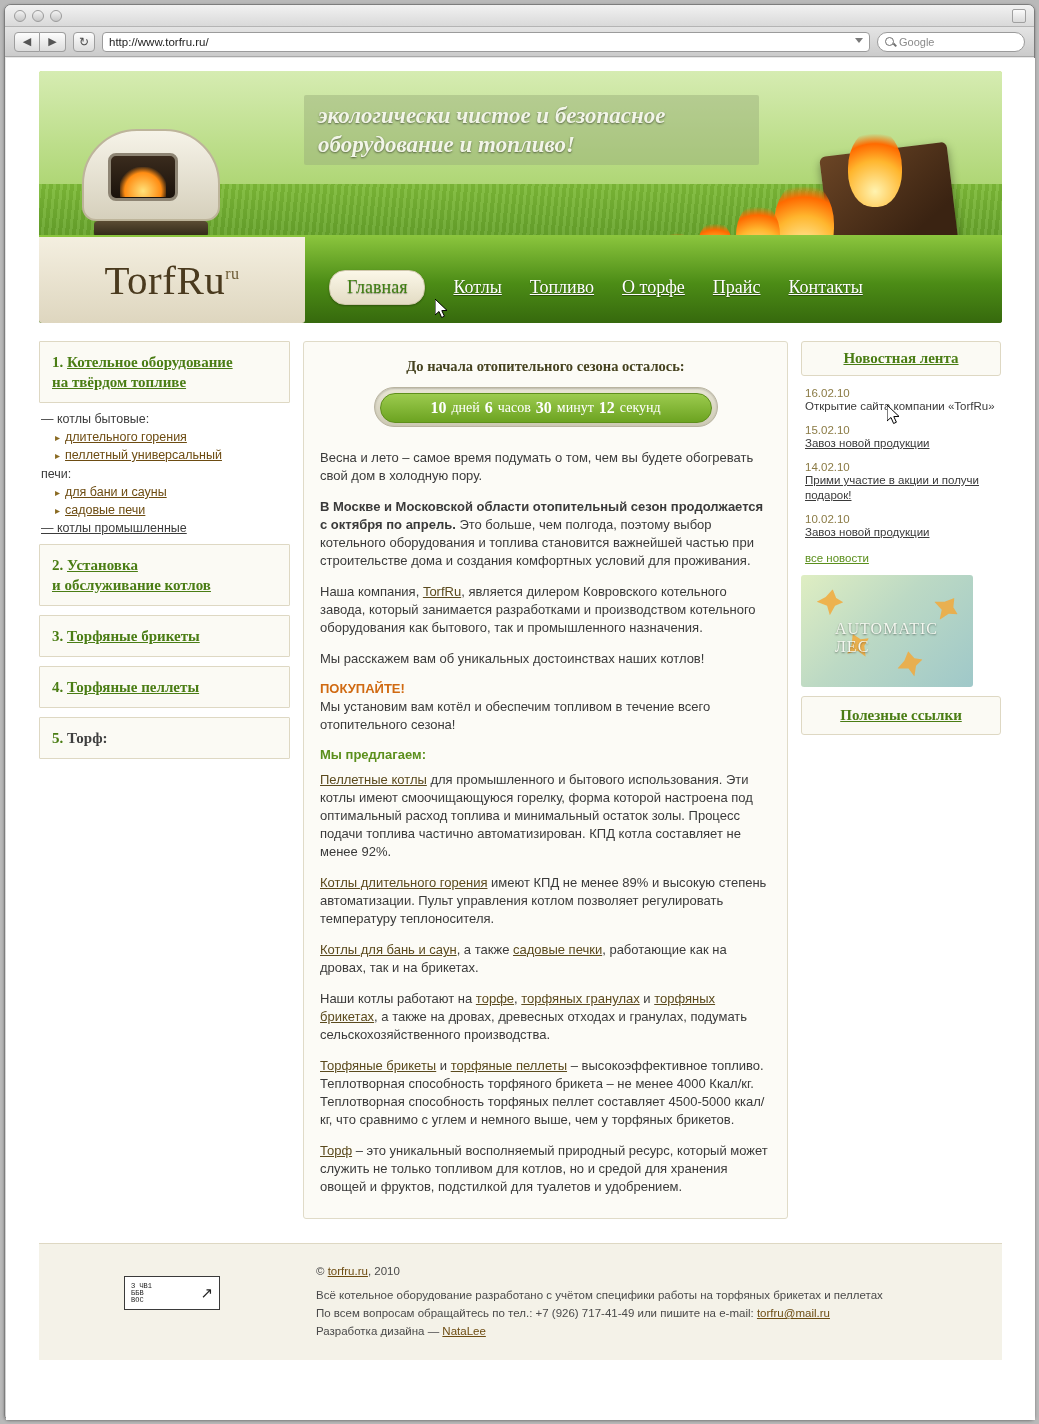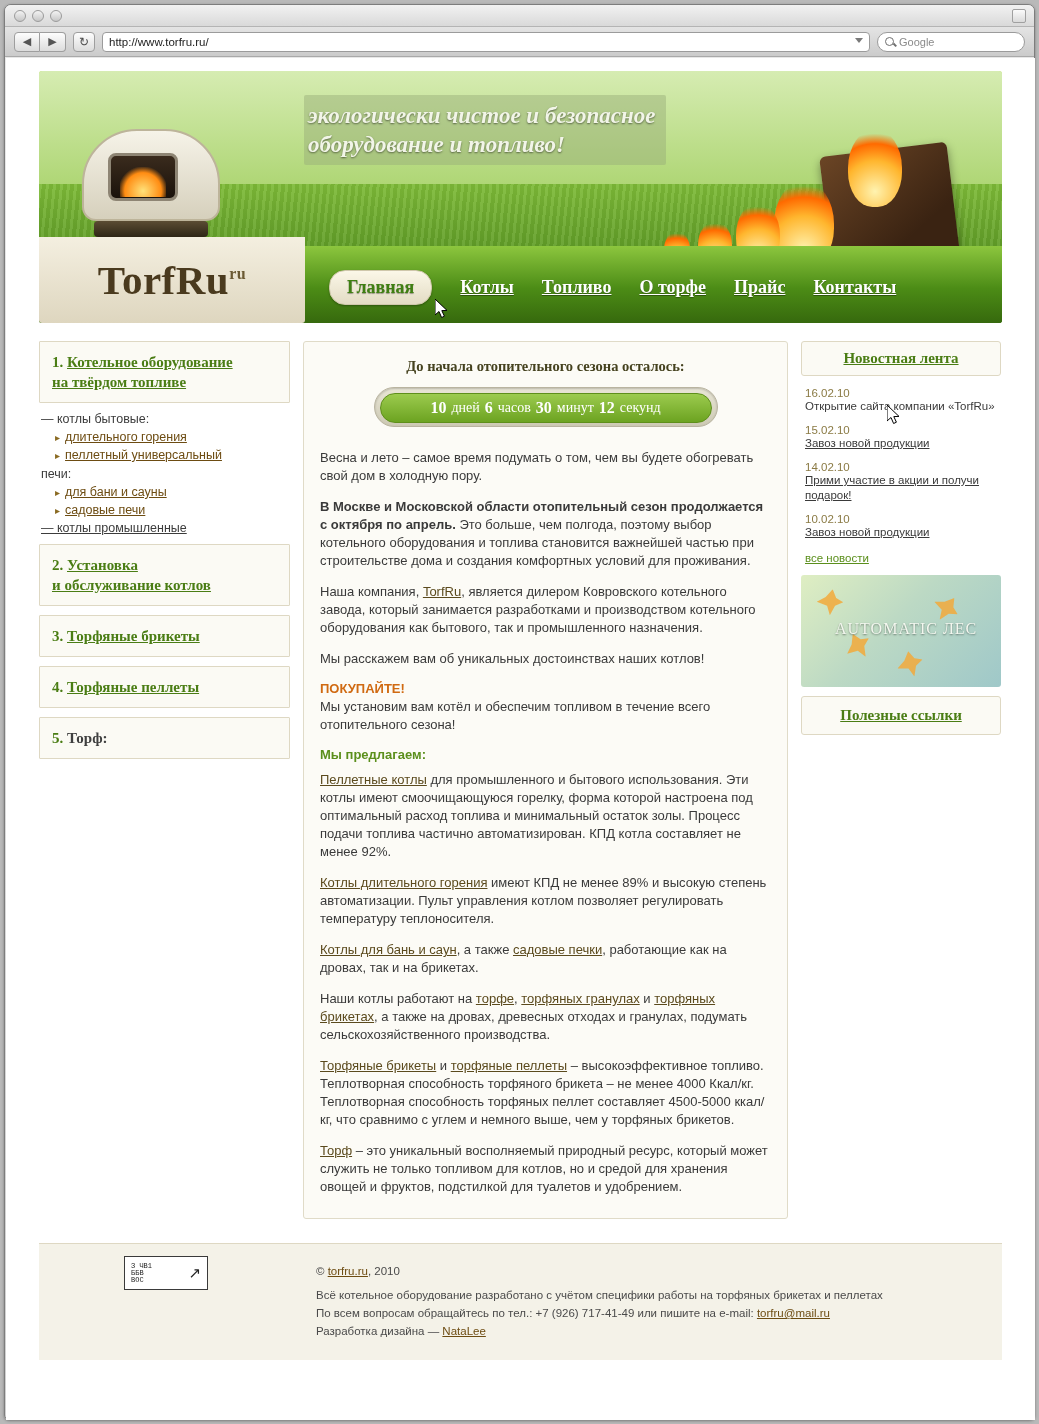--- a/index.html
+++ b/index.html
@@ -58,22 +58,22 @@
   
   .hero { position:relative; margin:13px 33px 0 33px; width:963px; height:252px;
     background:linear-gradient(#bfe06a,#8ec23d 45%,#6fae2c 60%, #4d8a1b);
     border-radius:3px; overflow:hidden; }
   .sky { position:absolute; left:0; top:0; width:100%; height:52%;
     background:linear-gradient(#d6ecb2,#a9d36c); }
   .grass { position:absolute; left:0; top:45%; width:100%; height:55%;
     background:linear-gradient(#7ebb38,#3f7c15); }
   .grass:before { content:""; position:absolute; left:0; top:0; width:100%; height:100%;
     background:repeating-linear-gradient(96deg, rgba(255,255,255,.07) 0 3px, rgba(0,0,0,.05) 3px 7px); }
-  .hero-slogan { position:absolute; left:265px; top:24px; width:362px;
-    background:rgba(150,170,120,.45); padding:6px 4px; border-radius:2px; }
+  .hero-slogan { position:absolute; left:265px; top:24px; width:455px;
+    background:rgba(150,170,120,.45); padding:6px 14px; border-radius:2px; }
   .hero-slogan span { display:block; font-family:"Liberation Serif", serif; font-style:italic;
     font-weight:bold; color:#f2f5e8; font-size:23px; line-height:29px; text-shadow:0 1px 2px rgba(0,0,0,.5); }
 
   .stove { position:absolute; left:25px; top:52px; width:170px; height:130px; }
   .stove-body { position:absolute; left:18px; top:6px; width:138px; height:92px;
     background:linear-gradient(#f6f3e8,#d6d0bc); border-radius:55px 55px 14px 14px;
     border:2px solid #bdb49a; }
   .stove-door { position:absolute; left:44px; top:30px; width:70px; height:48px;
     background:linear-gradient(#3a2b1d,#1a120b); border-radius:8px; border:3px solid #8e8574; }
   .stove-fire { position:absolute; left:56px; top:44px; width:46px; height:30px;
@@ -93,22 +93,22 @@
   .f4 { right:270px; top:150px; width:34px; height:48px; }
   .f5 { right:312px; top:160px; width:26px; height:38px; }
 
   .hero-icons { position:absolute; left:50%; transform:translateX(-50%); top:184px;
     display:flex; gap:16px; }
   .hicon { width:22px; height:22px; border-radius:50%; background:rgba(255,255,255,.28);
     border:1px solid rgba(255,255,255,.55); display:flex; align-items:center; justify-content:center;
     color:#f6ffe8; font-size:11px; }
 
   
-  .navbar { position:absolute; left:0; bottom:0; width:100%; height:77px;
-    background:linear-gradient(#8cc63e,#4c8c16 55%,#36690d);font-weight:bold; }
+  .navbar { position:absolute; left:0; bottom:0; width:100%; height:88px;
+    background:linear-gradient(#8cc63e,#4c8c16 55%,#36690d); }
   .logo-plate { position:absolute; left:0; bottom:0; width:266px; height:86px;
     background:linear-gradient(#f4efe0,#ded6bf); border-radius:0 0 3px 0;
     display:flex; align-items:center; justify-content:center; }
   .logo-text { font-family:"Liberation Serif", serif; font-size:41px; color:#4a3a1e;
     letter-spacing:.5px; }
   .logo-text sup { font-size:16px; color:#6b5a33; }
   .navmenu { position:absolute; left:290px; bottom:18px; display:flex; align-items:center; gap:28px; }
   .navitem { font-family:"Liberation Serif", serif; font-size:18px; color:#ffffff;
     text-decoration:underline; text-shadow:0 1px 1px rgba(0,0,0,.35); }
   .navitem.active { background:linear-gradient(#fbf7e8,#e3dcc4); color:#3f7f12; text-decoration:none;
@@ -176,31 +176,31 @@
     background:linear-gradient(#fbb03b,#ef7d16); border:1px solid #d97a14;
     color:#fff; font-family:"Liberation Serif", serif; font-size:14.5px; font-weight:bold;
     text-align:center; line-height:36px; text-shadow:0 1px 1px rgba(0,0,0,.3); }
   .rhead { text-align:center; font-family:"Liberation Serif", serif; font-size:15px; color:#4a7d14;
     text-decoration:underline; font-weight:bold; }
   .news-item { margin-bottom:10px; }
   .news-date { color:#8a7a44; font-size:11.5px; }
   .news-text { font-size:11.5px; line-height:15px; color:#3a3a3a; }
   .news-text a { color:#3a3a3a; text-decoration:underline; }
   .all-news a { font-size:11.5px; color:#5b8f1c; text-decoration:underline; }
-  .banner { width:200px; height:112px; border-radius:3px; margin-bottom:9px; position:relative;
+  .banner { width:172px; height:112px; border-radius:3px; margin-bottom:9px; position:relative;
     overflow:hidden; background:linear-gradient(135deg,#dfeec2,#bcd9c4 45%,#9fc8c9); }
   .leaf { position:absolute; width:26px; height:26px; background:#f2a93b;
     clip-path:polygon(50% 0,70% 30%,100% 40%,72% 60%,60% 100%,42% 66%,0 60%,30% 35%); opacity:.85; }
   .banner-text { position:absolute; left:34px; top:45px; font-family:"Liberation Serif", serif;
     font-size:16px; letter-spacing:1px; color:#f3f7ef; text-shadow:0 1px 2px rgba(0,0,0,.45); }
 
   
   .footer { margin:24px 33px 0; width:963px; border-top:1px solid #ded8c3; background:#f4f2e8;
     padding:18px 0 20px; position:relative; min-height:108px; }
-  .fcode { position:absolute; left:85px; top:12px; width:84px; height:34px; border:1px solid #3a3a3a;
+  .fcode { position:absolute; left:85px; top:32px; width:96px; height:34px; border:1px solid #3a3a3a;
     background:#fff; display:flex; align-items:center; justify-content:space-between; padding:0 6px; }
   .fcode .bits { font-family:"Liberation Mono", monospace; font-size:7px; line-height:7px; color:#222; }
   .fcode .arrow { font-size:15px; color:#222; }
   .ftext { margin-left:277px; font-size:11.5px; color:#4a4a4a; line-height:18px; }
   .ftext a { color:#6d4c12; text-decoration:underline; }
 </style>
 </head>
 <body>
 
 <div class="browser">

